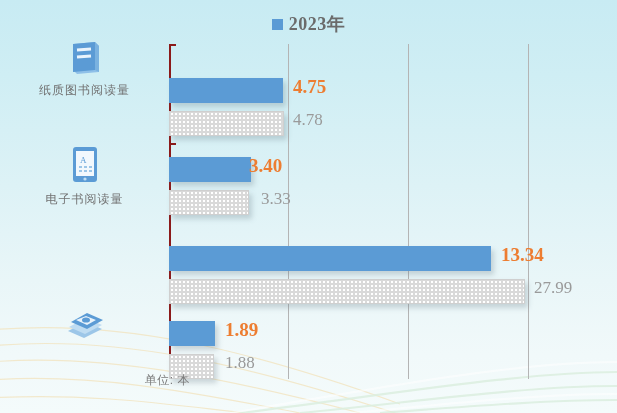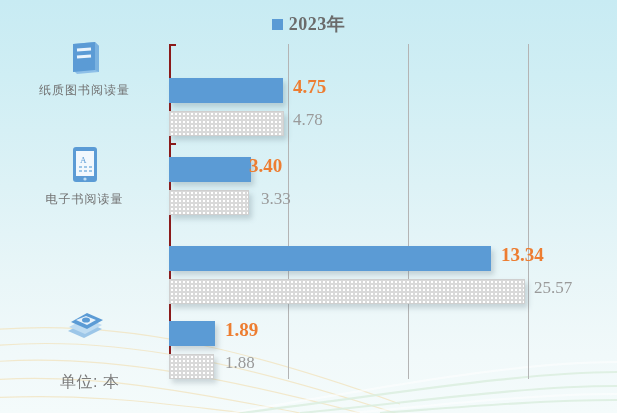--- a/index.html
+++ b/index.html
@@ -56,22 +56,22 @@
   .val-2023{font-size:19px;font-weight:bold;color:#ed7d31;top:-2px;}
   .val-2022{font-size:17px;color:#9a9a9a;top:32px;}
   
   .cat{position:absolute;left:0;width:169px;text-align:center;}
   .cat-label{
     font-family:"Liberation Serif","DejaVu Serif",serif;
     font-size:12px;color:#707070;letter-spacing:1px;white-space:nowrap;
   }
   .cat-icon{display:block;margin:0 auto 4px auto;}
   .unit{
-    position:absolute;left:60px;top:372px;width:130px;text-align:left;
-    font-size:16px;color:#7a7a7a;font-family:"Liberation Sans","DejaVu Sans",sans-serif;
+    position:absolute;left:60px;top:372px;width:130px;text-align:right;
+    font-size:12px;color:#7a7a7a;font-family:"Liberation Sans","DejaVu Sans",sans-serif;
     letter-spacing:.5px;
   }
 </style>
 </head>
 <body>
 
 <div class="chart-root">
 
   <svg class="deco" viewBox="0 0 617 413">
     <g stroke="#f2e3bd" stroke-width="1.2" fill="none" opacity="0.75">
@@ -153,21 +153,21 @@
       <div class="bar bar-2022" style="width:80px;"></div>
       <div class="val val-2022" style="left:92px;">3.33</div>
     </div>
   </div>
 
   <div class="plot">
     <div class="row" style="top:202px;">
       <div class="bar bar-2023" style="width:322px;"></div>
       <div class="val val-2023" style="left:332px;">13.34</div>
       <div class="bar bar-2022" style="width:356px;"></div>
-      <div class="val val-2022" style="left:365px;">25.57</div>
+      <div class="val val-2022" style="left:365px;">27.99</div>
     </div>
   </div>
 
   <div class="cat" style="top:305px;">
     <svg class="cat-icon" width="46" height="40" viewBox="0 0 46 40">
       <path d="M6 26 L22 33 L40 24 L24 17 Z" fill="#9cc6e8"></path>
       <path d="M7 22 L23 29 L40 20 L24 13 Z" fill="#bedcf2"></path>
       <path d="M9 17 L25 24 L41 15 L25 8 Z" fill="#5b9bd5"></path>
       <path d="M14 15 L25 20 L34 15 L24 11 Z" fill="#e8f3fb"></path>
       <ellipse cx="24" cy="15" rx="4" ry="2.6" fill="#5b9bd5"></ellipse>

